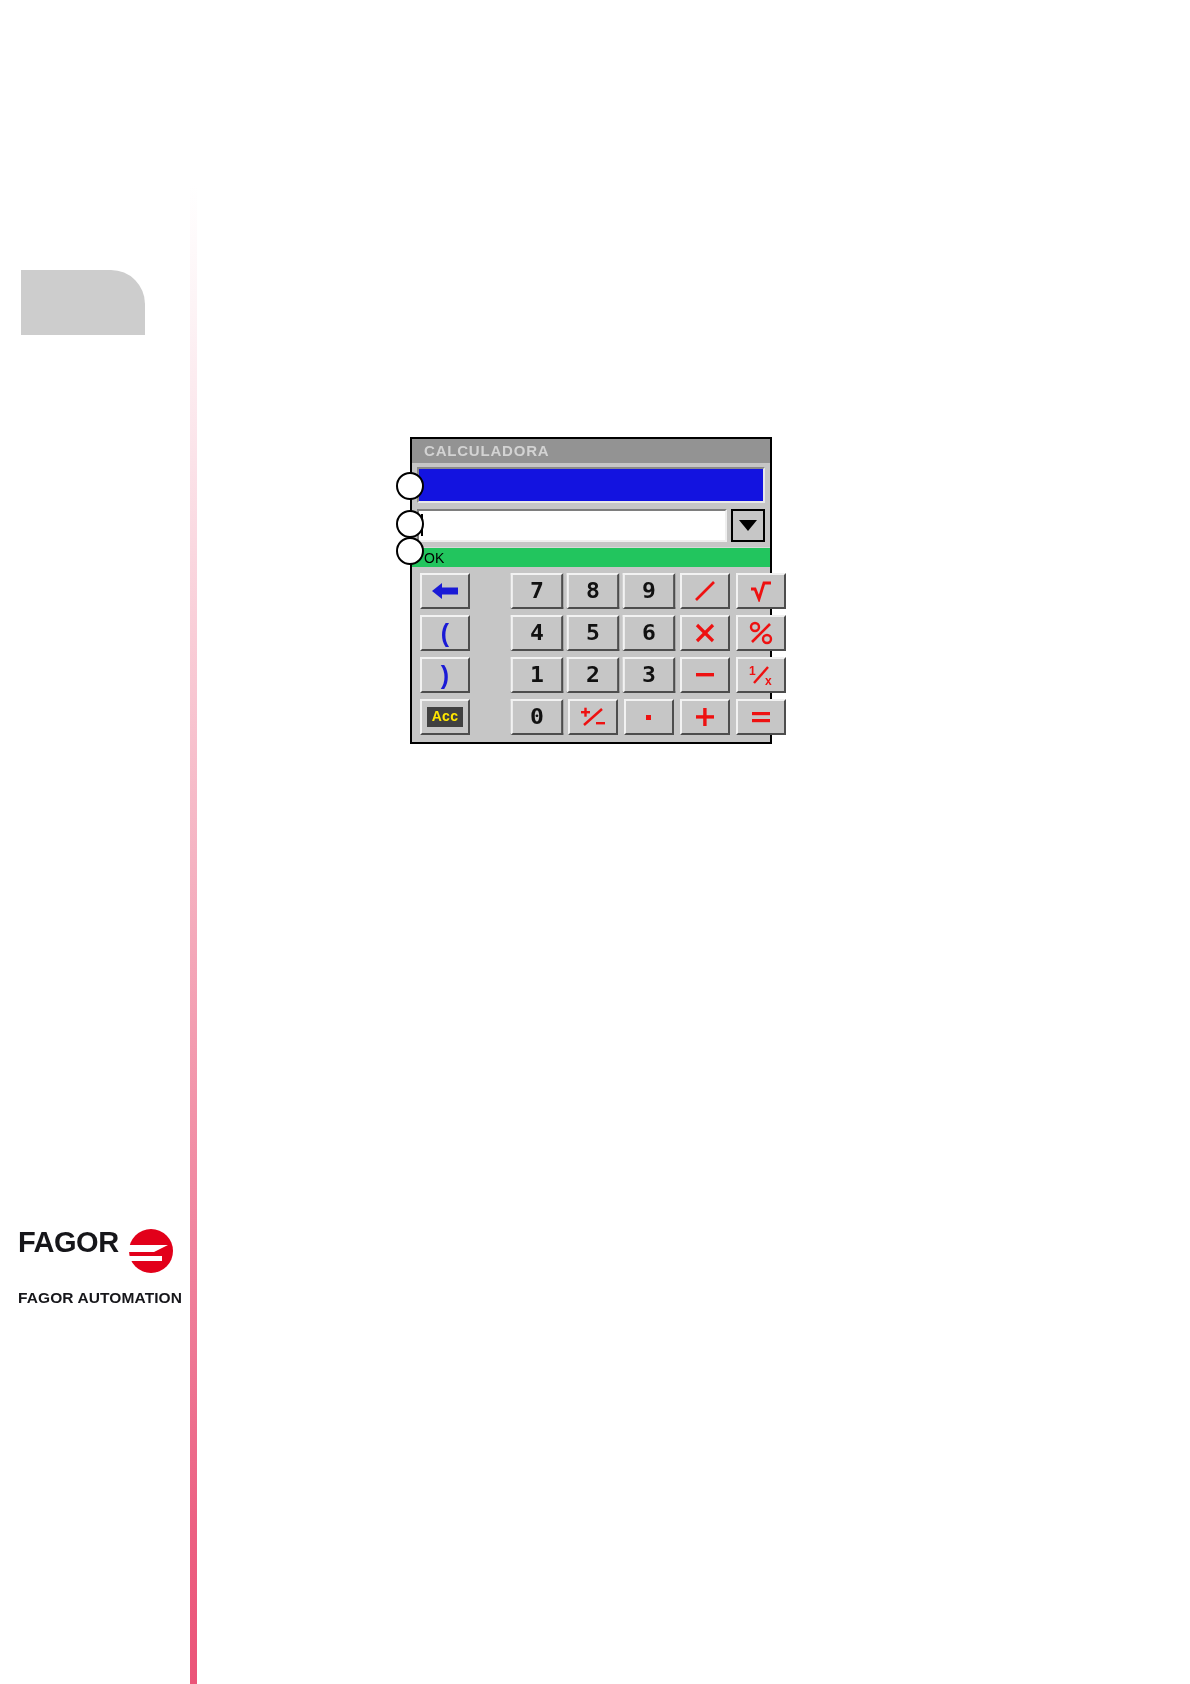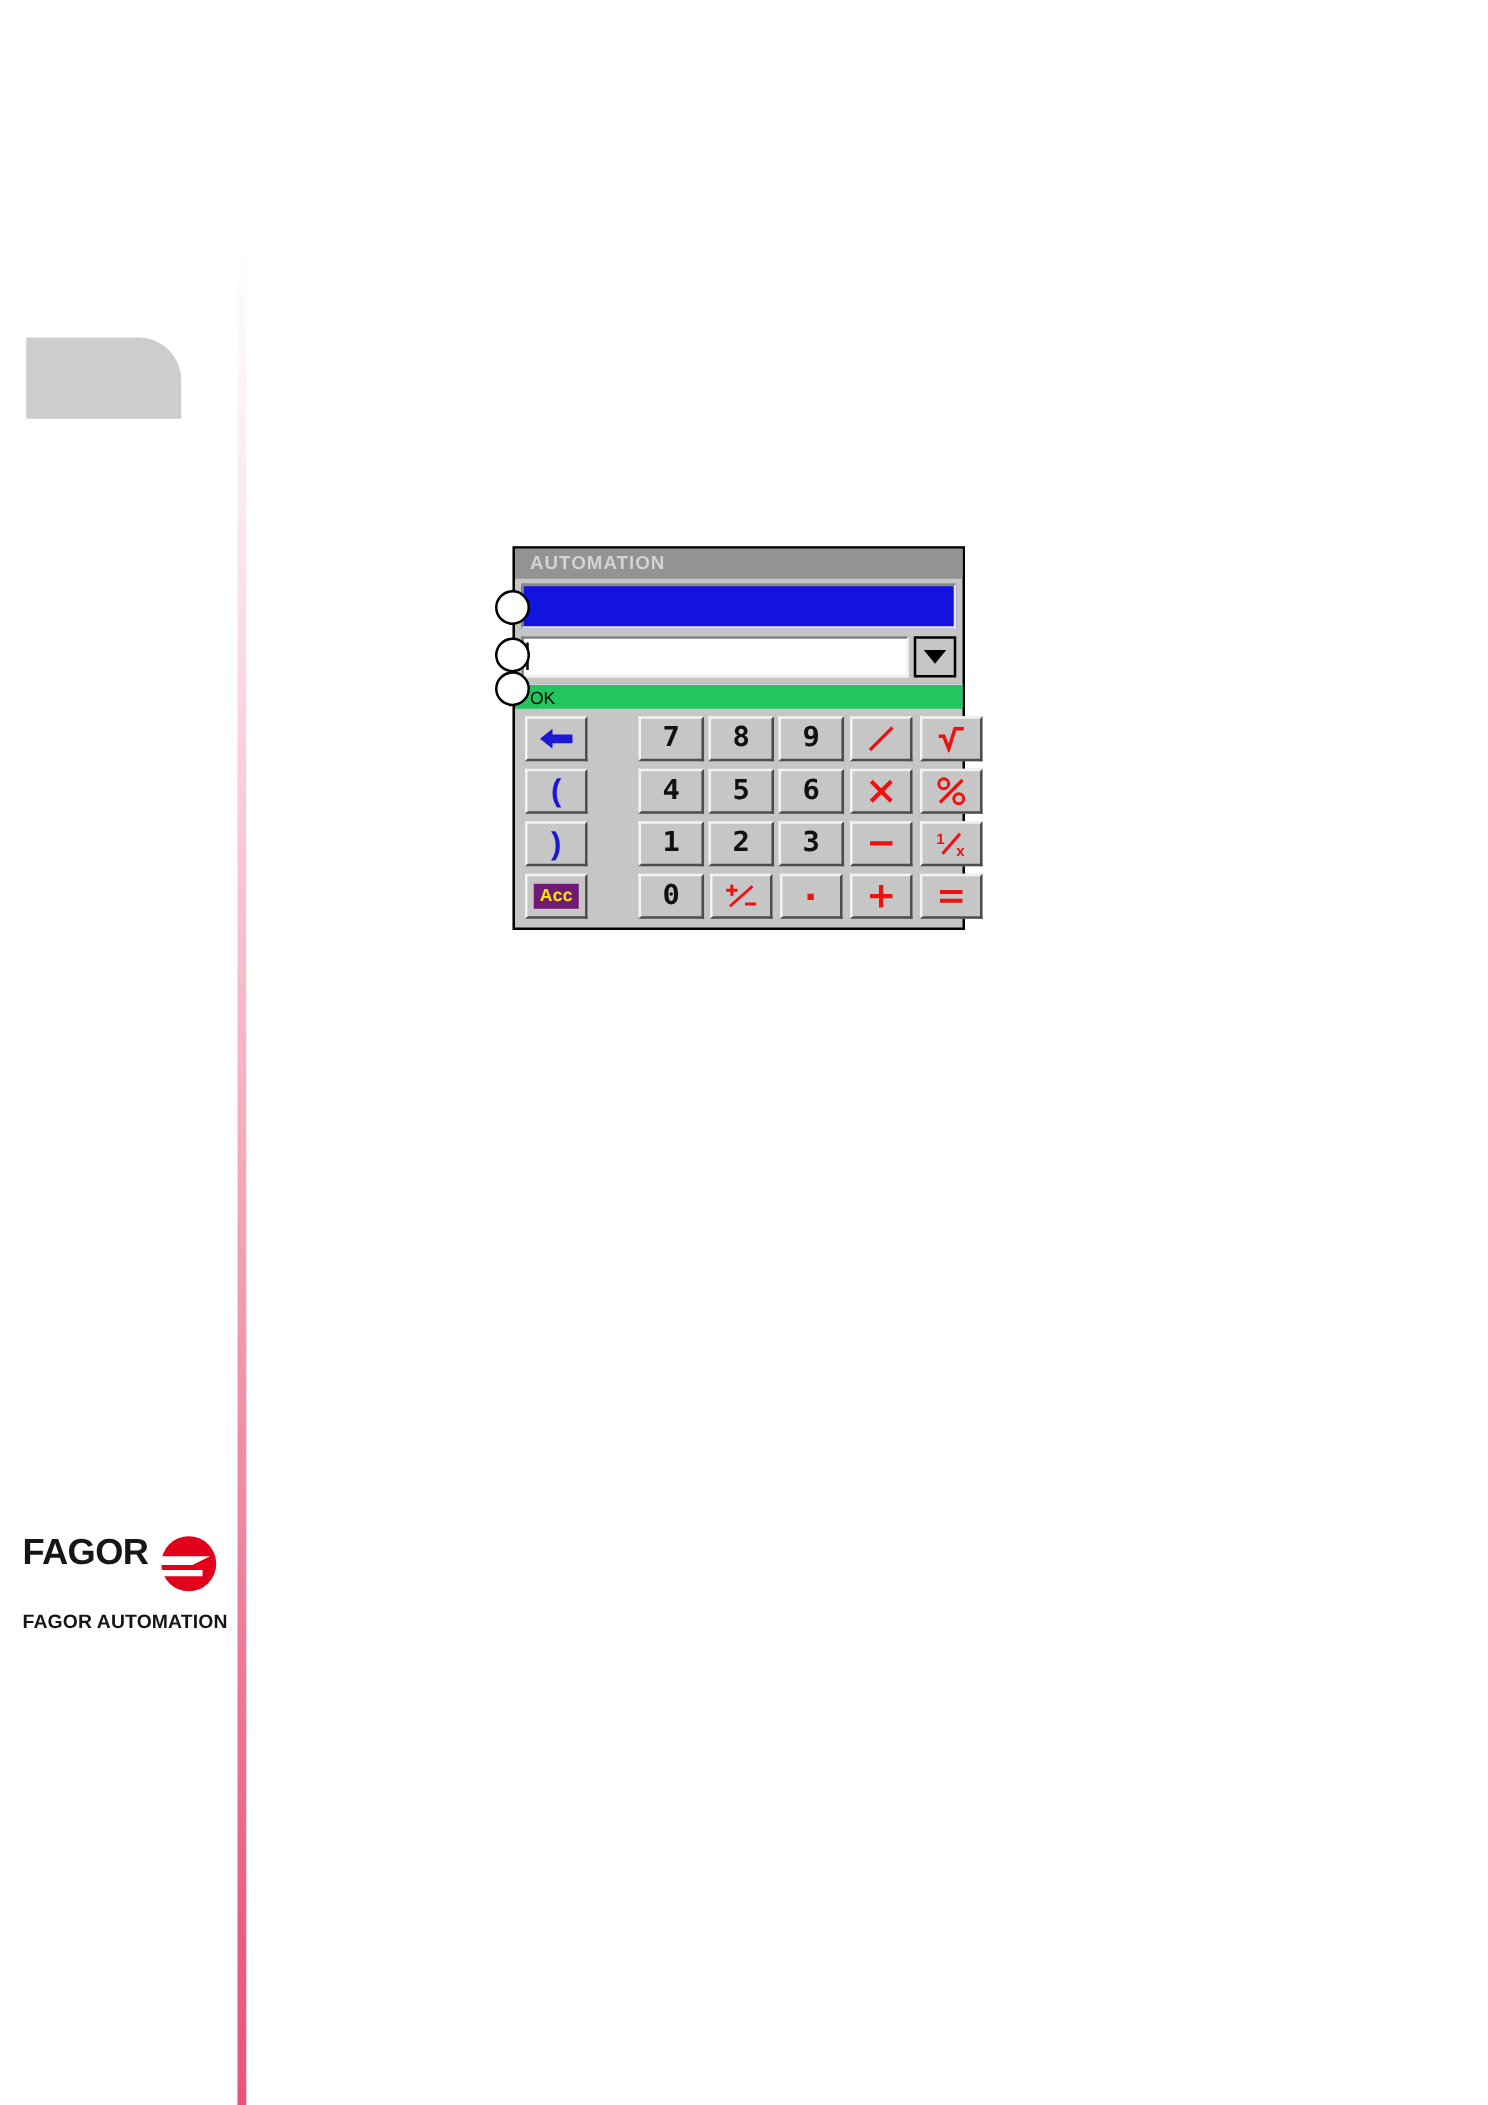--- a/index.html
+++ b/index.html
@@ -197,21 +197,21 @@
     font-weight: bold;
     font-size: 22px;
     letter-spacing: 0;
     color: #111111;
     transform: scaleX(1.05);
   }
   .key.red  { color: #ee1111; font-weight: bold; font-size: 23px; }
   .key.blue { color: #1a1ad6; font-weight: bold; font-size: 25px; }
   .key.acc  { }
   .acc-chip {
-    background: #701a75;
+    background: #404040;
     color: #ffe600;
     font-weight: bold;
     font-size: 14px;
     padding: 1px 5px 2px 5px;
     letter-spacing: 0.3px;
     line-height: 1.15;
     text-align: center;
   }
 
   
@@ -231,21 +231,21 @@
 </style>
 </head>
 <body>
 
 <div class="gray-tab"></div>
 <div class="pink-rule"></div>
 
 <div class="calc">
 
   <div class="calc-title">
-    <span>AUTOMATION</span>
+    <span>CALCULADORA</span>
   </div>
 
   <div class="calc-result"></div>
 
   <div class="calc-entry-row">
     <div class="calc-entry" title="">
       <span class="caret"></span>
     </div>
     <div class="calc-dd">
       <span class="tri"></span>

